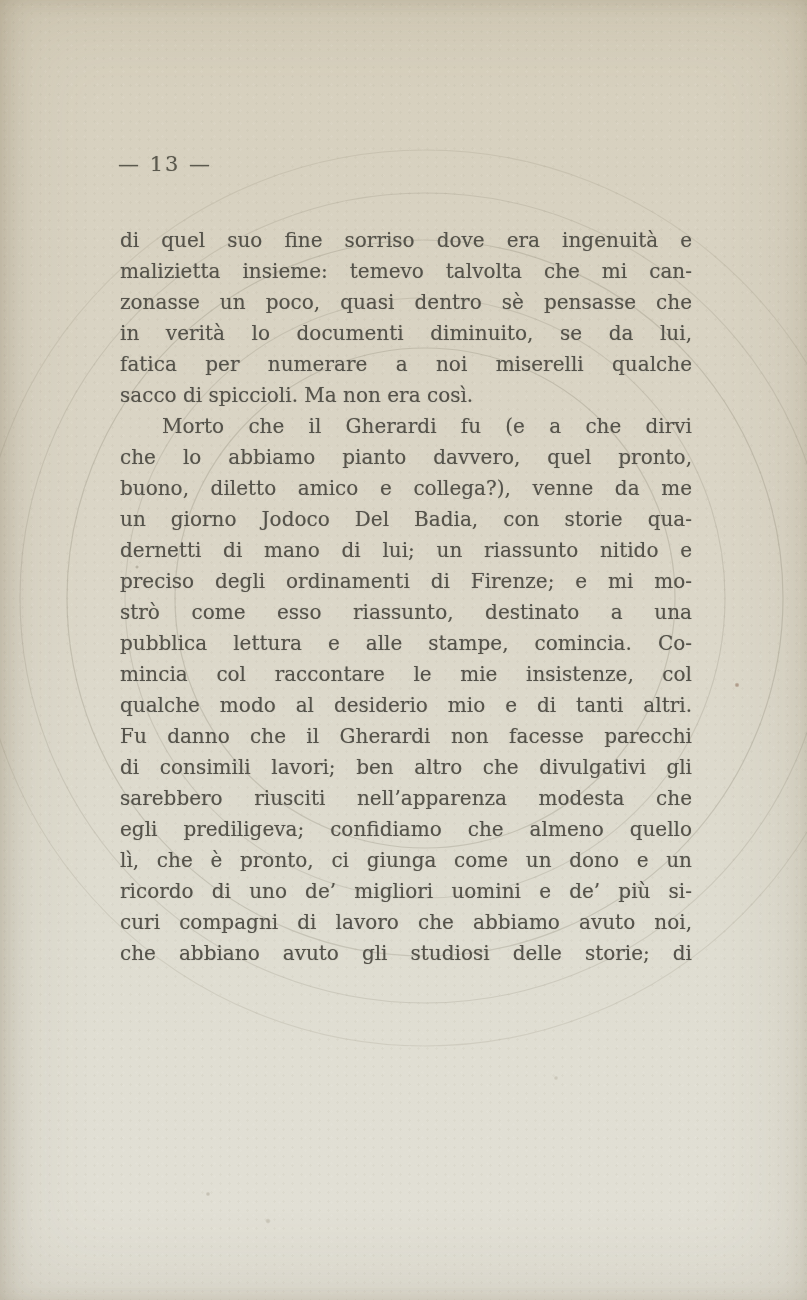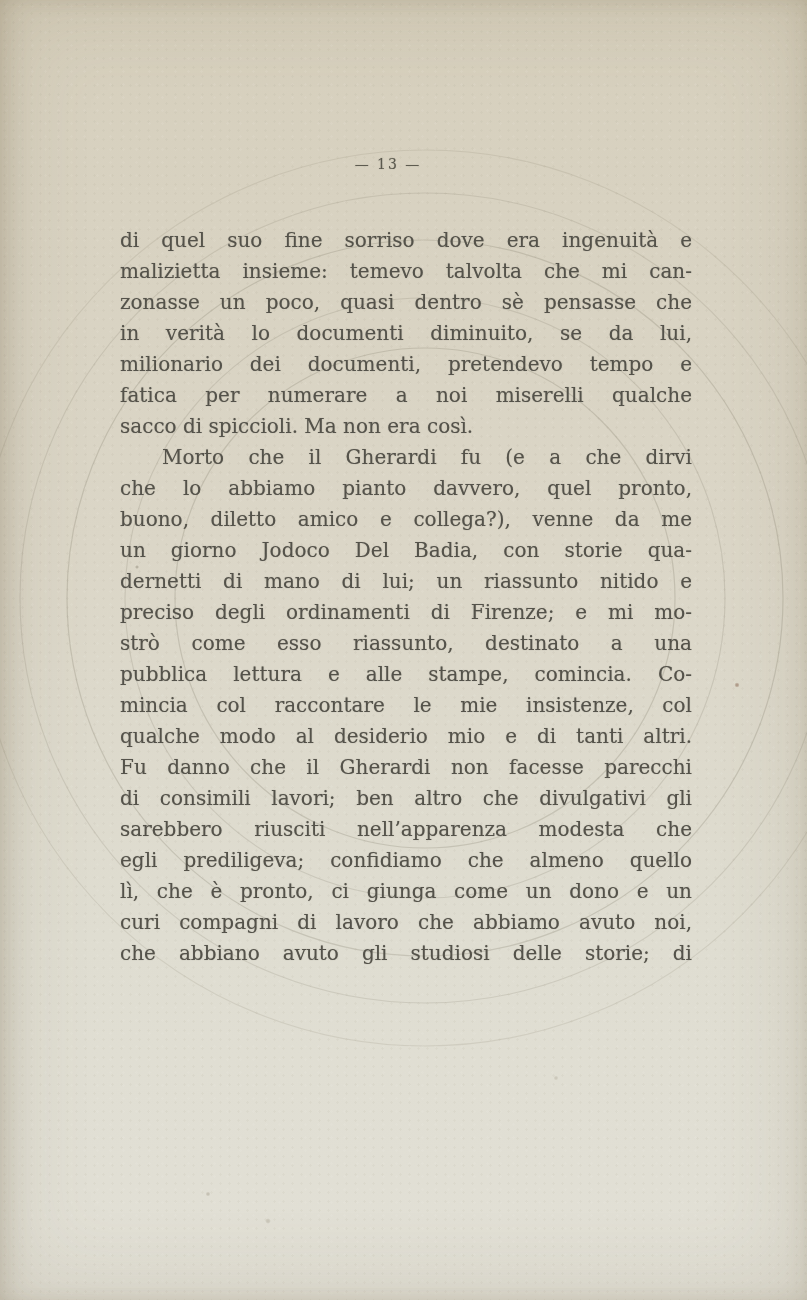--- a/index.html
+++ b/index.html
@@ -32,27 +32,27 @@
       inset -10px 0 24px -12px rgba(118,104,74,0.18);
   }
   .stamp {
     position: absolute;
     left: 0; top: 0;
     pointer-events: none;
   }
   .page-header {
     position: absolute;
     top: 149px;
-    left: 120px;
+    left: 136px;
     width: 572px;
     height: 30px;
     line-height: 30px;
-    text-align: center;
+    text-align: left;
     transform: translateX(-18px);
-    font-size: 14px;
+    font-size: 21px;
     letter-spacing: 2px;
     color: #5b594e;
     text-shadow: 0 0 1px rgba(91,89,78,0.45);
   }
   .text-block {
     position: absolute;
     top: 197px;
     left: 120px;
     width: 572px;
     color: #54524a;
@@ -85,35 +85,35 @@
     </g>
   </svg>
 
   <div class="page-header">— 13 —</div>
 
   <div class="text-block">
       <div class="line">di quel suo fine sorriso dove era ingenuità e</div>
       <div class="line">malizietta insieme: temevo talvolta che mi can-</div>
       <div class="line">zonasse un poco, quasi dentro sè pensasse che</div>
       <div class="line">in verità lo documenti diminuito, se da lui,</div>
-      <div class="line">milionario dei documenti, pretendevo tempo e</div>
       <div class="line">fatica per numerare a noi miserelli qualche</div>
       <div class="line end">sacco di spiccioli. Ma non era così.</div>
       <div class="line indent">Morto che il Gherardi fu (e a che dirvi</div>
       <div class="line">che lo abbiamo pianto davvero, quel pronto,</div>
       <div class="line">buono, diletto amico e collega?), venne da me</div>
       <div class="line">un giorno Jodoco Del Badia, con storie qua-</div>
       <div class="line">dernetti di mano di lui; un riassunto nitido e</div>
       <div class="line">preciso degli ordinamenti di Firenze; e mi mo-</div>
       <div class="line">strò come esso riassunto, destinato a una</div>
       <div class="line">pubblica lettura e alle stampe, comincia. Co-</div>
       <div class="line">mincia col raccontare le mie insistenze, col</div>
       <div class="line">qualche modo al desiderio mio e di tanti altri.</div>
       <div class="line">Fu danno che il Gherardi non facesse parecchi</div>
       <div class="line">di consimili lavori; ben altro che divulgativi gli</div>
       <div class="line">sarebbero riusciti nell’apparenza modesta che</div>
       <div class="line">egli prediligeva; confidiamo che almeno quello</div>
       <div class="line">lì, che è pronto, ci giunga come un dono e un</div>
+      <div class="line">ricordo di uno de’ migliori uomini e de’ più si-</div>
       <div class="line">curi compagni di lavoro che abbiamo avuto noi,</div>
       <div class="line">che abbiano avuto gli studiosi delle storie; di</div>
     </div>
 
 </div>
 
 </body></html>

